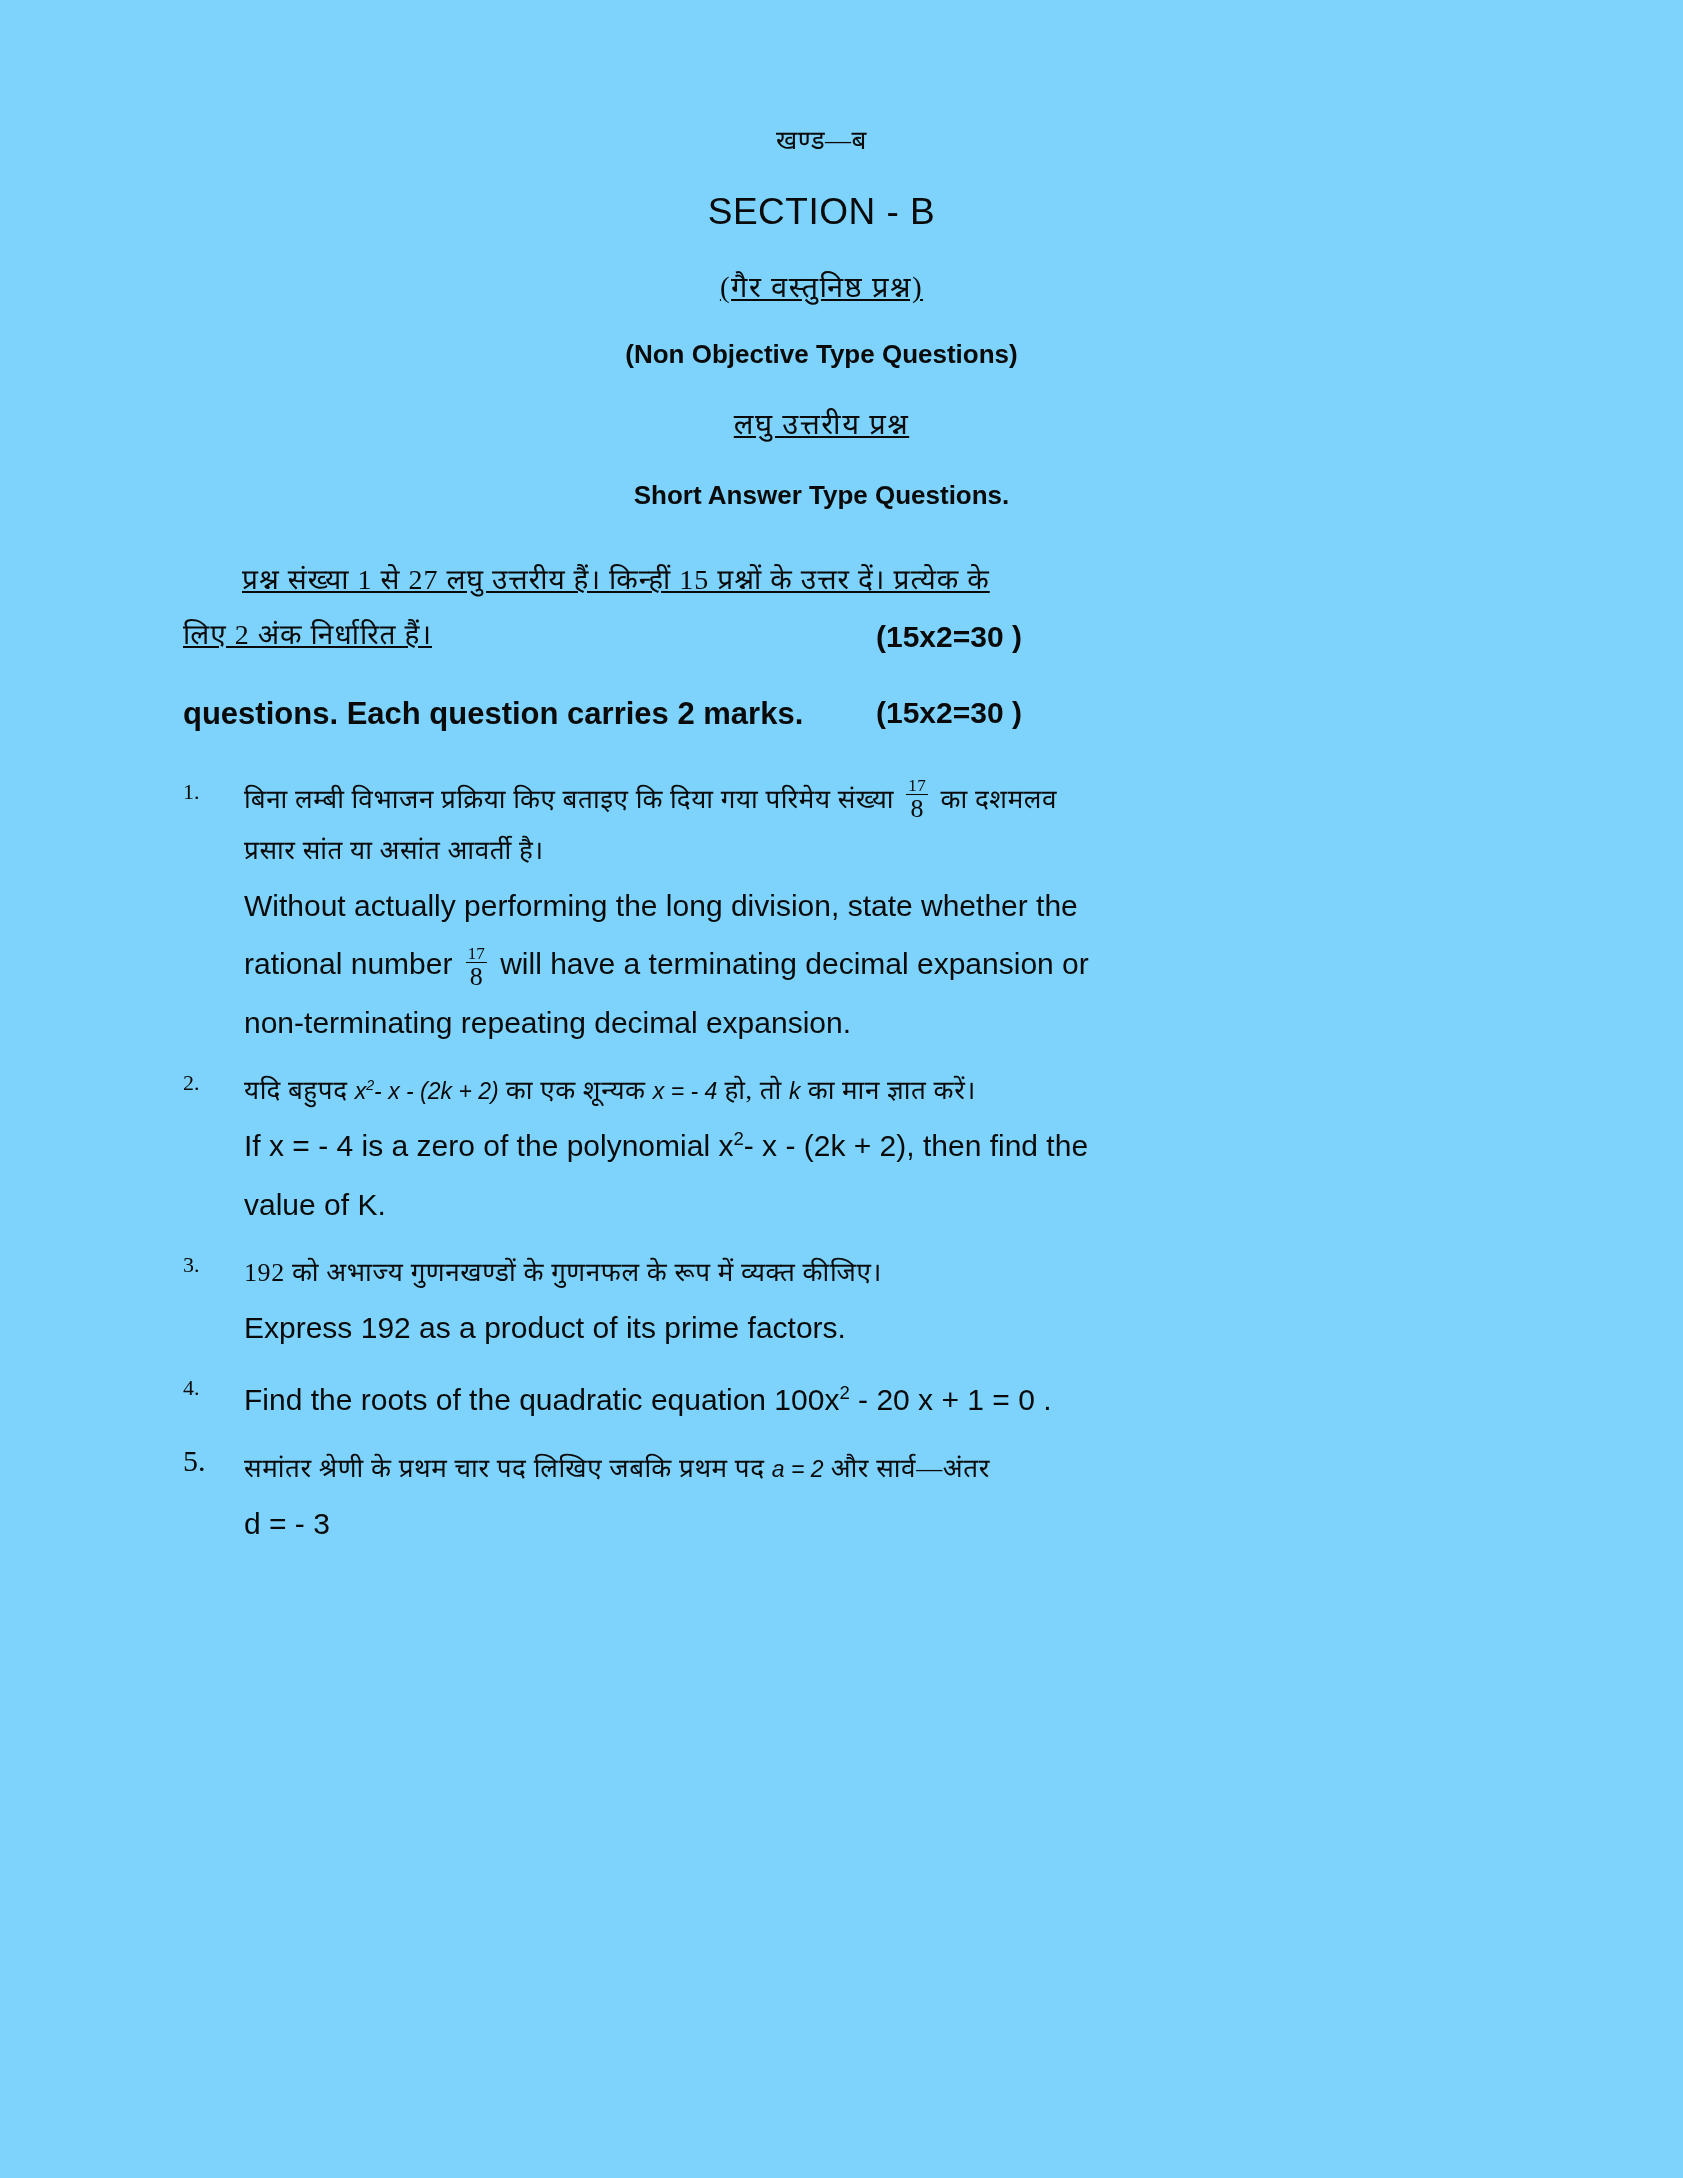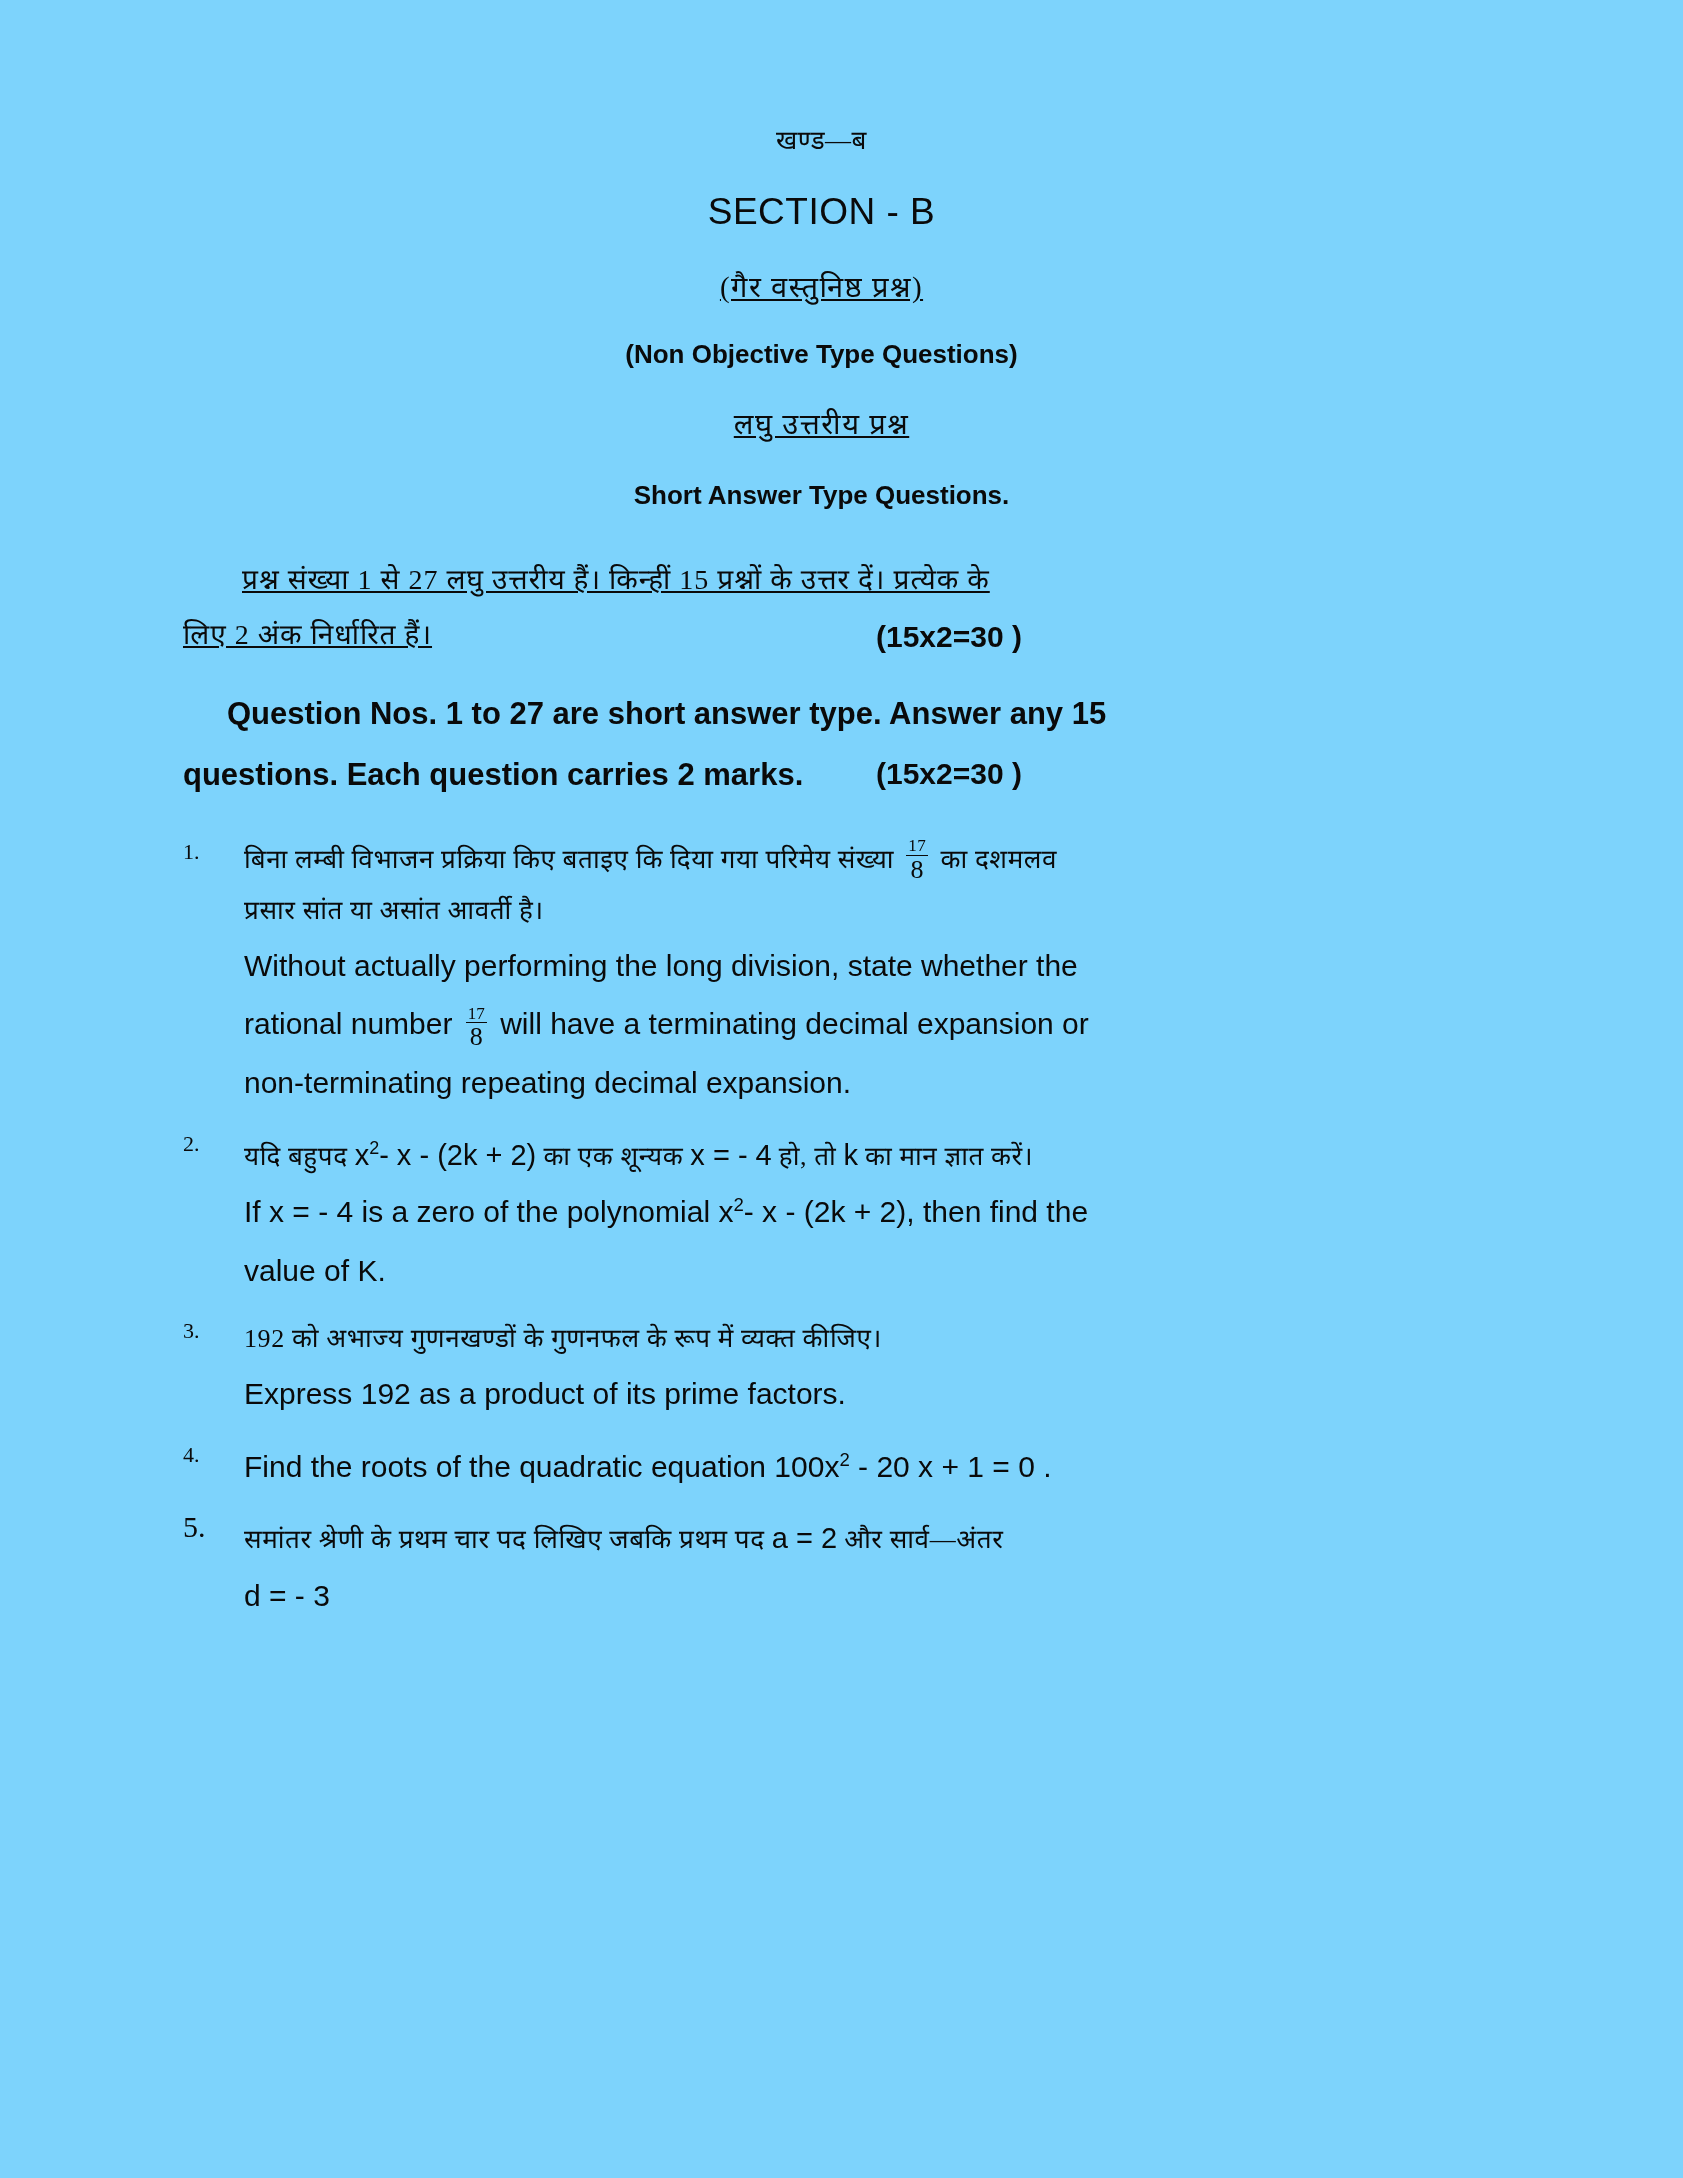--- a/index.html
+++ b/index.html
@@ -121,22 +121,23 @@
     white-space: nowrap;
   }
   .line-en {
     font-size: 30px;
     line-height: 1.95;
   }
   .line-en.nowrap { white-space: nowrap; }
 
   .math {
     font-family: "Liberation Sans", sans-serif;
-    font-size: 29px;
+    font-size: 23px;
     letter-spacing: 0;
+    font-style: italic;
   }
   sup { font-size: 0.62em; vertical-align: super; line-height: 0; }
 
   
   .frac {
     display: inline-block;
     vertical-align: -0.48em;
     text-align: center;
     font-family: "Liberation Serif", serif;
     line-height: 1.02;
@@ -176,21 +177,20 @@
 
     <div class="instr-hi">
       <span class="l1">प्रश्न  संख्या  1  से  27  लघु  उत्तरीय  हैं।  किन्हीं  15  प्रश्नों  के  उत्तर  दें।  प्रत्येक  के</span>
       <span class="l2">
         <span>लिए  2  अंक  निर्धारित  हैं।</span>
         <span class="marks">(15x2=30  )</span>
       </span>
     </div>
 
     <div class="instr-en">
-      <span class="l1">Question Nos. 1 to 27 are short answer type. Answer any 15</span>
       <span class="l2">
         <span>questions. Each question carries 2 marks.</span>
         <span class="marks2">(15x2=30  )</span>
       </span>
     </div>
 
     <div class="qlist">
 
       <div class="q">
         <span class="num">1.</span>

